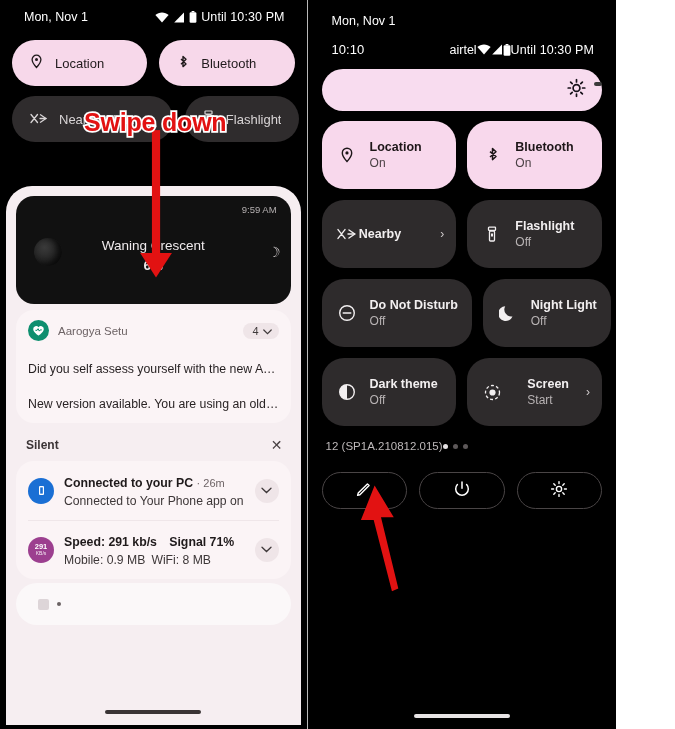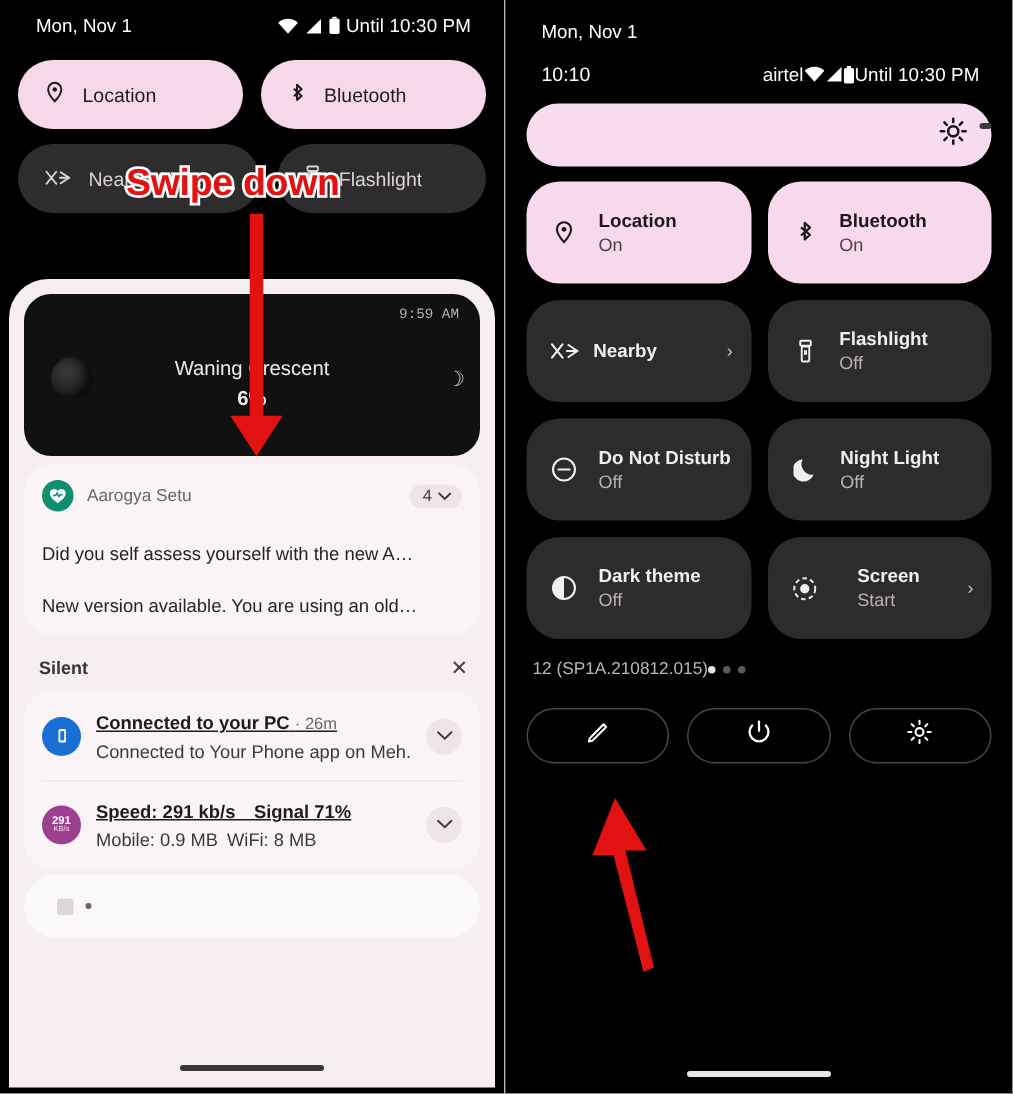--- a/index.html
+++ b/index.html
@@ -4,21 +4,21 @@
 <style>
   * { box-sizing: border-box; margin: 0; padding: 0; }
   html, body {
     width: 675px; height: 729px;
     background: #ffffff;
     font-family: "Liberation Sans", sans-serif;
     overflow: hidden;
   }
   .screens {
     position: relative;
-    width: 675px; height: 729px;
+    width: 616px; height: 729px;
     display: flex;
     background: #c9c9c9;
   }
 
   
   .phone-left {
     position: relative;
     width: 337px; height: 729px;
     background: #000000;
     overflow: hidden;
@@ -69,21 +69,21 @@
   .moon-card {
     margin: 10px 10px 0 10px;
     height: 108px;
     background: #111111;
     border-radius: 18px;
     position: relative;
     color: #e8e4e5;
   }
   .moon-time {
     position: absolute; right: 14px; top: 8px;
-    font-size: 9.5px; color: #b5b0b1; font-family: Liberation Mono, monospace;
+    font-size: 9.5px; color: #b5b0b1;
   }
   .moon-disc {
     position: absolute; left: 18px; top: 42px;
     width: 28px; height: 28px; border-radius: 50%;
     background: radial-gradient(circle at 38% 34%, #3a3a3a 0%, #262626 48%, #151515 100%);
     box-shadow: inset -4px -2px 6px #0a0a0a;
   }
   .moon-title {
     position: absolute; left: 0; right: 0; top: 42px;
     text-align: center; font-size: 13.5px; color: #efeaec;
@@ -150,21 +150,21 @@
   .row + .row::before {
     content: ""; position: absolute; left: 12px; right: 12px; top: 0;
     height: 1px; background: #efe6e9;
   }
   .row-ic {
     width: 26px; height: 26px; border-radius: 50%;
     display: flex; align-items: center; justify-content: center;
     flex: none; font-size: 8px; color: #fff;
   }
   .row-txt { min-width: 0; flex: 1; }
-  .row-t1 { font-size: 12.3px; color: #1f1a1b; font-weight: bold; white-space: nowrap; overflow: hidden; text-decoration: underline; }
+  .row-t1 { font-size: 12.3px; color: #1f1a1b; font-weight: bold; white-space: nowrap; overflow: hidden; }
   .row-t1 .dim { font-weight: normal; color: #6d6365; font-size: 11px; }
   .row-t2 { font-size: 12.2px; color: #3d3738; margin-top: 3px; white-space: nowrap; overflow: hidden; }
   .row-chev {
     width: 24px; height: 24px; border-radius: 50%;
     background: #efe5e8;
     display: flex; align-items: center; justify-content: center;
     flex: none; color: #3f393a; font-size: 10px;
   }
   .group.gap { margin-top: 6px; }
   .stub {

